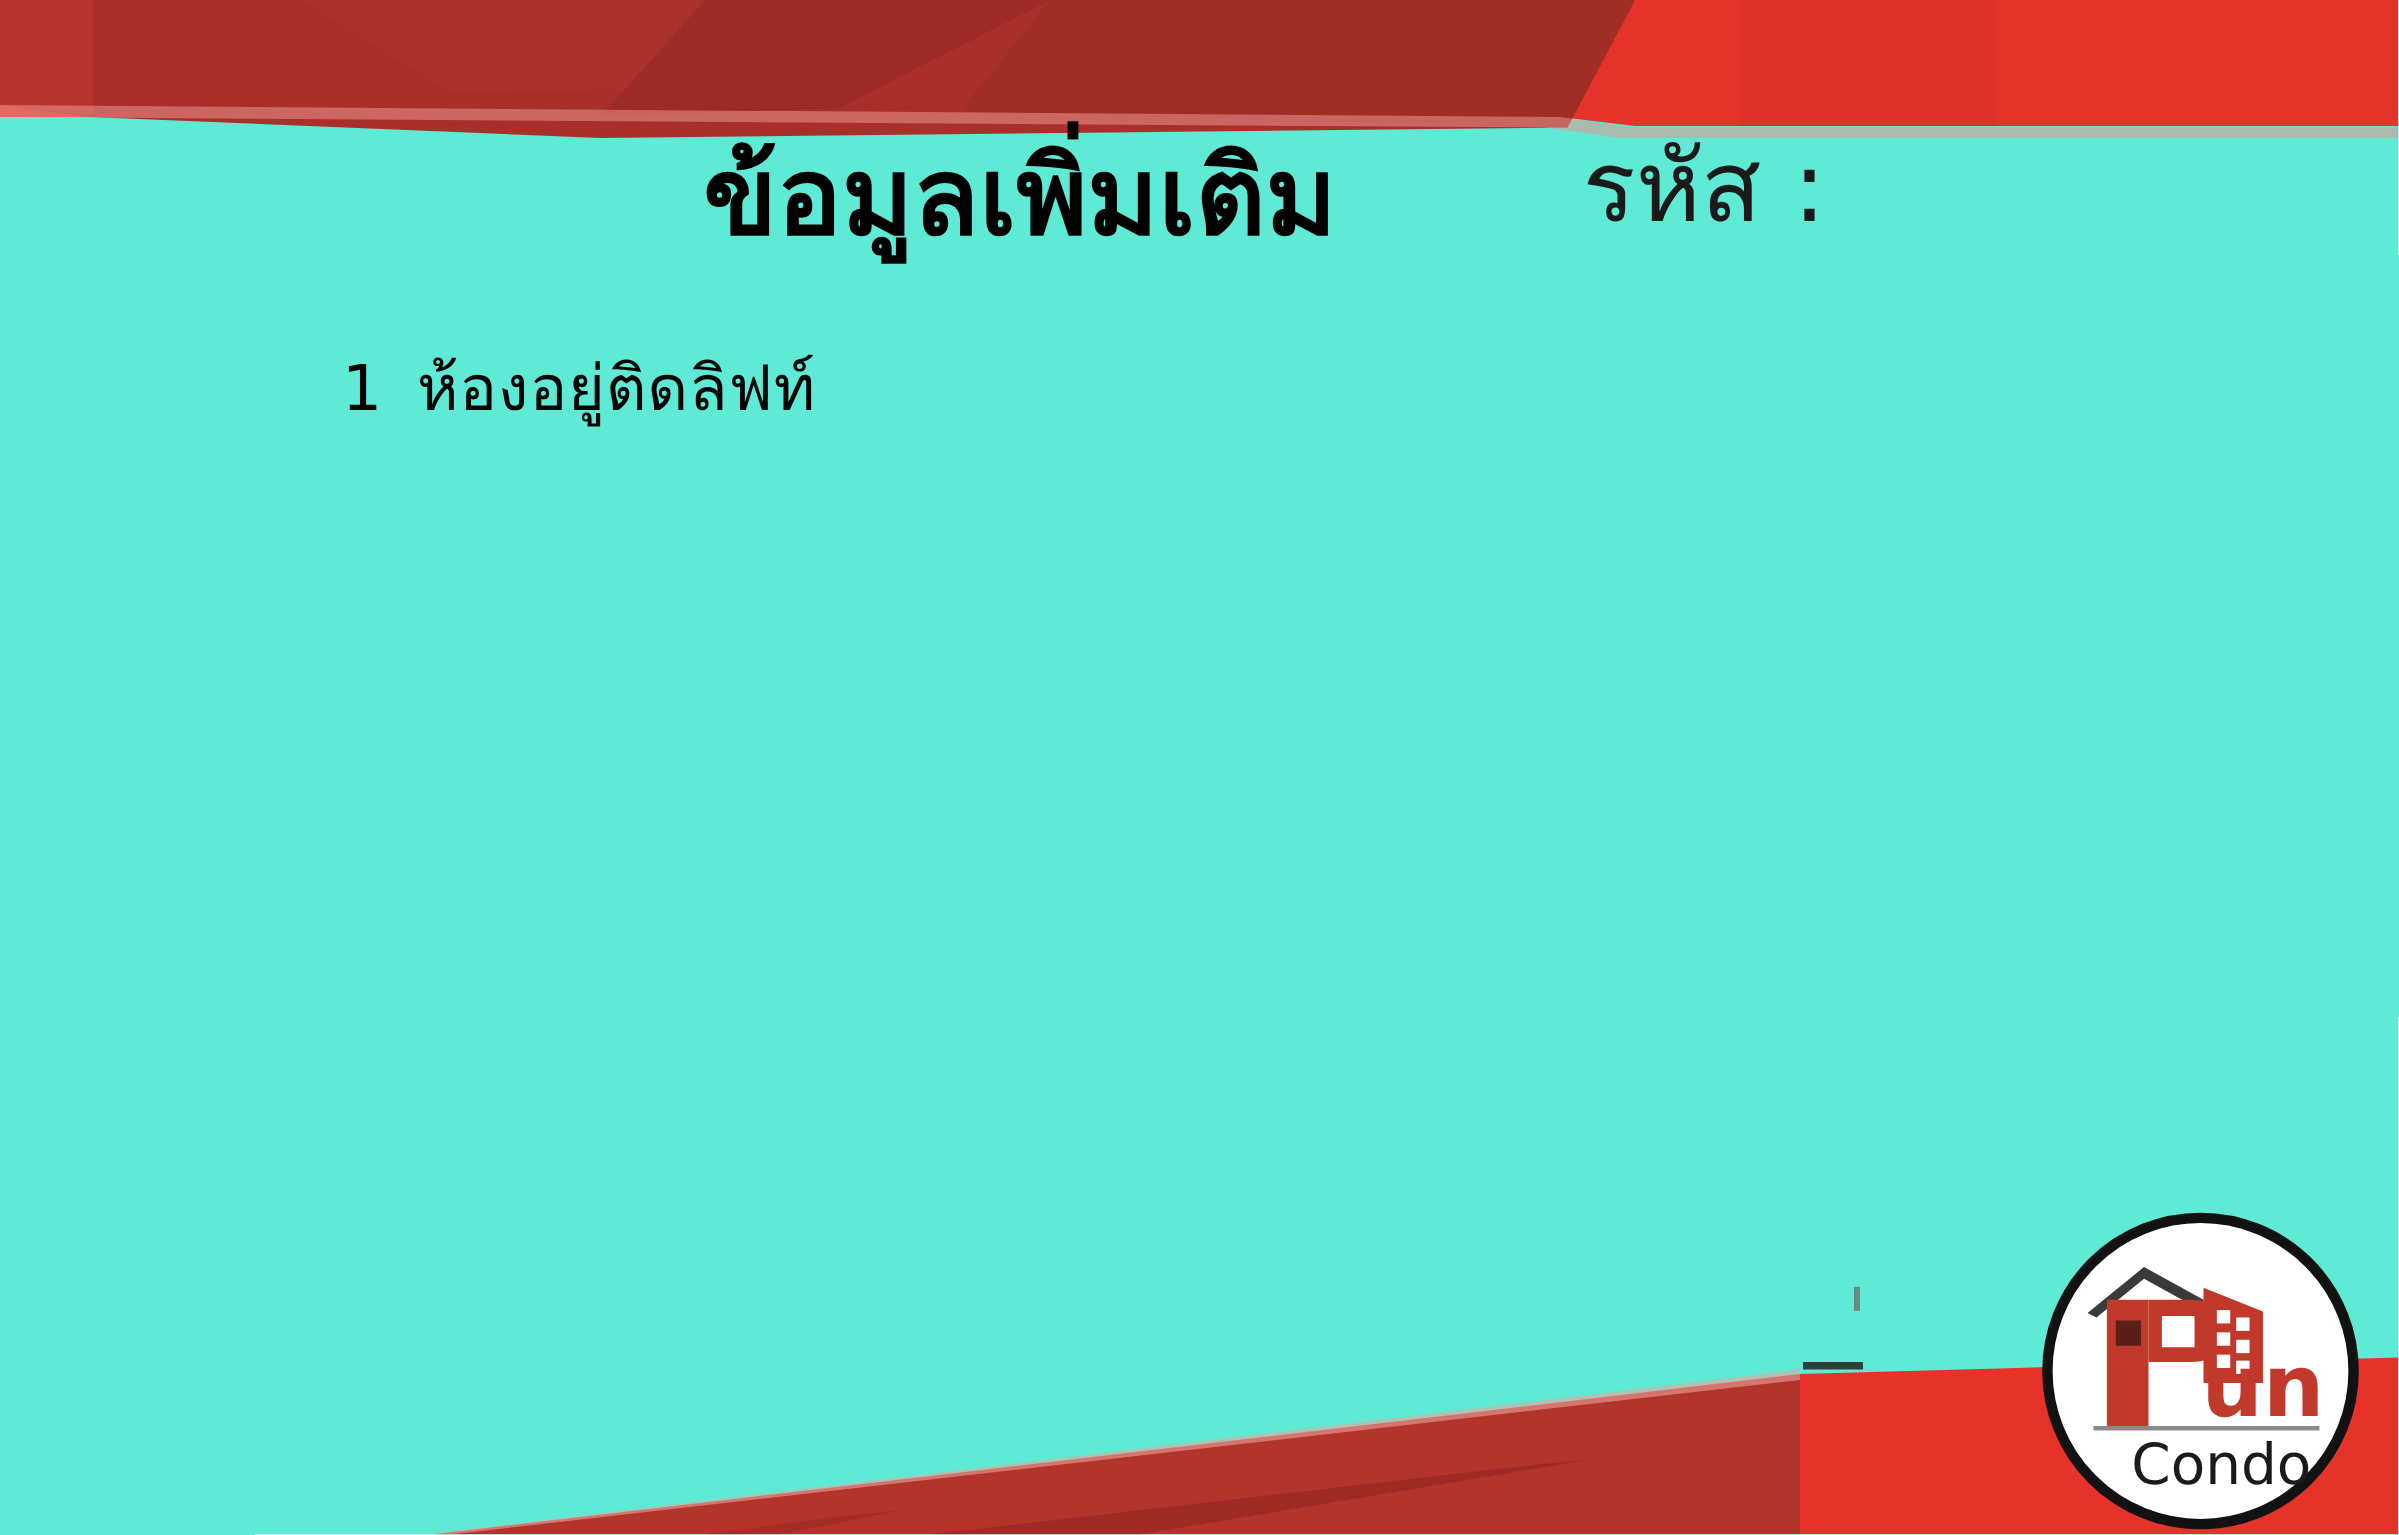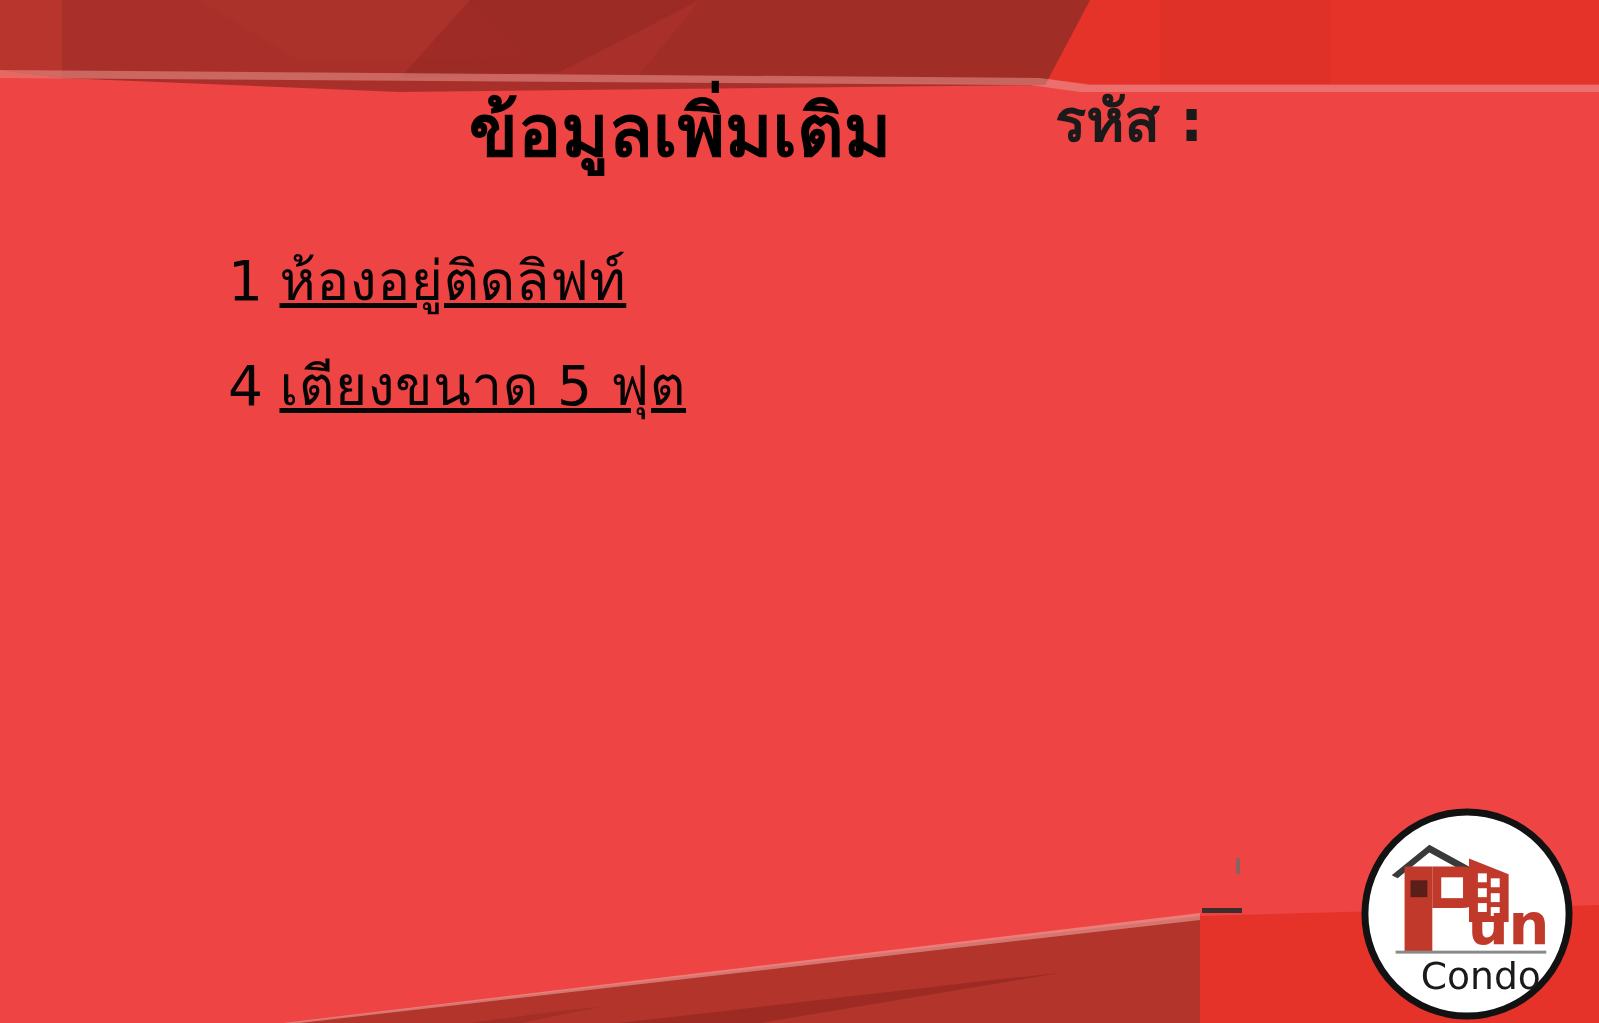--- a/index.html
+++ b/index.html
@@ -9,21 +9,21 @@
     background: #ffffff;
   }
   body {
     font-family: "DejaVu Sans", "Liberation Sans", sans-serif;
   }
 
   #slide {
     position: relative;
     width: 1599px;
     height: 1023px;
-    background: #ef4444;
+    background: #5eead4;
     overflow: hidden;
   }
 
   
   .banner-svg {
     position: absolute;
     left: 0;
     top: 0;
     width: 1599px;
     height: 1023px;
@@ -41,22 +41,22 @@
     font-weight: bold;
     color: #000000;
     line-height: 1.0;
     white-space: nowrap;
   }
 
   .code-label {
     position: absolute;
     left: 1055px;
     top: 92px;
-    font-size: 58px;
-    font-weight: bold;
+    font-size: 66px;
+    font-weight: normal;
     color: #1a1a1a;
     line-height: 1.0;
     white-space: nowrap;
     text-align: center;
   }
 
   .code-value {
     position: absolute;
     left: 1235px;
     top: 92px;
@@ -70,27 +70,26 @@
   
   .info-list {
     position: absolute;
     left: 228px;
     top: 238px;
     margin: 0;
     padding: 0;
     list-style: none;
   }
   .info-list li {
-    font-size: 55px;
+    font-size: 42px;
     color: #050505;
     line-height: 1.0;
-    margin: 16px 0 50px 0;
+    margin: 0 0 50px 0;
     white-space: nowrap;
     letter-spacing: 0.5px;
-    text-decoration: underline;
   }
   .info-list li .num {
     display: inline-block;
     min-width: 34px;
   }
   .info-list li .txt {
     margin-left: 16px;
   }
 
   
@@ -158,21 +157,20 @@
   </svg>
 
   <div class="heading">ข้อมูลเพิ่มเติม</div>
 
   <div class="code-label">รหัส :</div>
 
   <div class="code-value"></div>
 
   <ul class="info-list" id="info-list">
       <li><span class="num">1</span><span class="txt">ห้องอยู่ติดลิฟท์</span></li>
-      <li><span class="num">4</span><span class="txt">เตียงขนาด 5 ฟุต</span></li>
     </ul>
 
   <div class="artifact"></div>
   <div class="artifact2"></div>
 
   <div class="logo">
     <svg viewBox="0 0 220 220">
 
       <circle cx="110" cy="110" r="103" fill="#ffffff" stroke="#121212" stroke-width="7"></circle>
 

